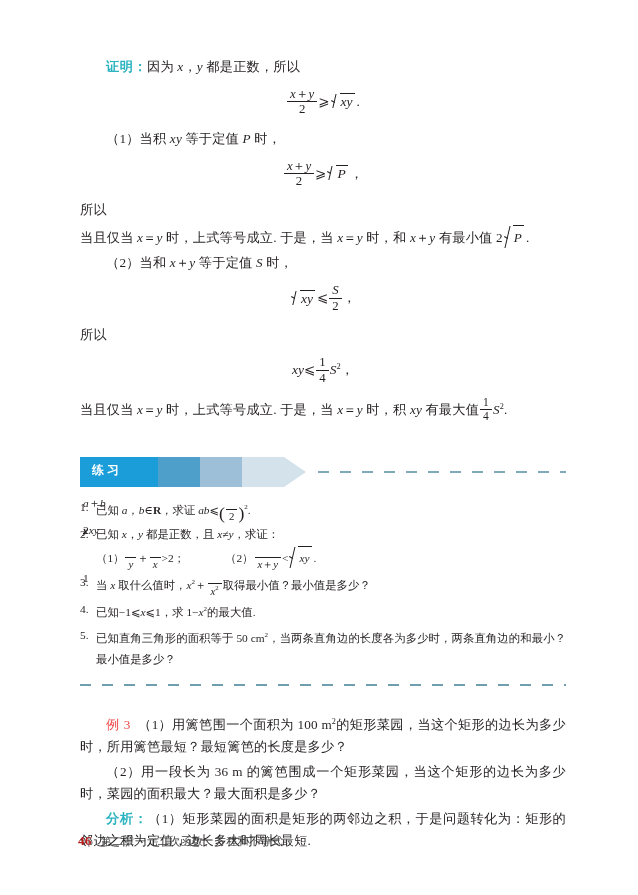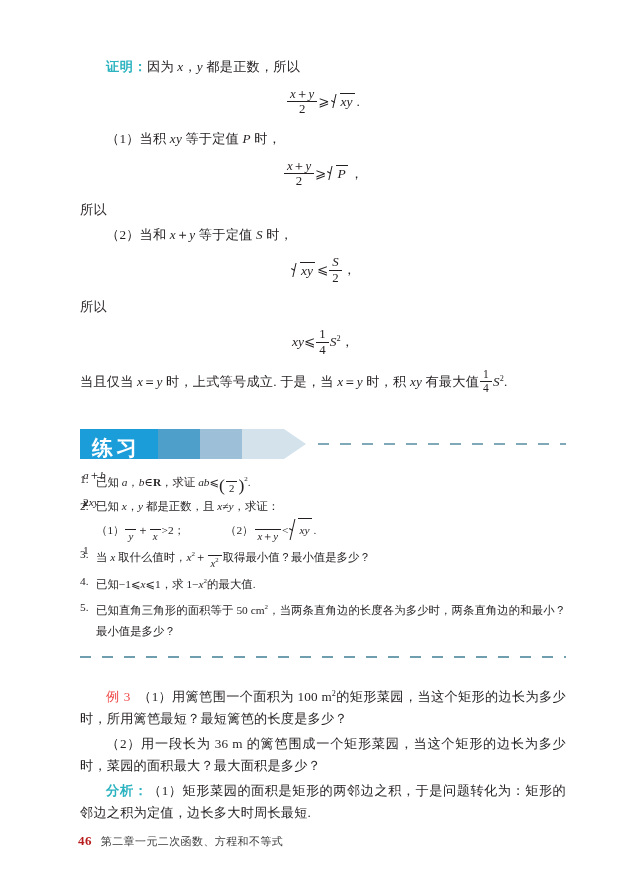--- a/index.html
+++ b/index.html
@@ -128,21 +128,21 @@
     position: absolute;
     left: 0;
     top: 0;
     height: 30px;
     width: 232px;
   }
   .banner-title {
     position: absolute;
     left: 12px;
     top: 5px;
-    font-size: 21px;
+    font-size: 12px;
     font-weight: bold;
     color: #ffffff;
     letter-spacing: 3px;
     font-family: "Liberation Sans", sans-serif;
     z-index: 3;
   }
   .banner-dashes {
     position: absolute;
     left: 238px;
     right: 0;
@@ -223,20 +223,23 @@
     <span>（1）当积&nbsp;<span class="m">xy</span>&nbsp;等于定值&nbsp;<span class="m">P</span>&nbsp;时，</span>
   </p>
 
   <div class="mathline">
     <span class="frac"><span class="num"><span class="m">x</span>＋<span class="m">y</span></span><span class="den">2</span></span><span class="mu">⩾</span><span class="sqrt"><span class="rad"><span class="m">P</span></span></span><span class="mu">，</span>
   </div>
 
   <p class="para">所以</p>
 
 
+  <p class="para">
+    当且仅当&nbsp;<span class="m">x</span>＝<span class="m">y</span>&nbsp;时，上式等号成立. 于是，当&nbsp;<span class="m">x</span>＝<span class="m">y</span>&nbsp;时，和&nbsp;<span class="m">x</span>＋<span class="m">y</span>&nbsp;有最小值&nbsp;2<span class="sqrt"><span class="rad"><span class="m">P</span></span></span>.
+  </p>
 
   <p class="para indent">
     （2）当和&nbsp;<span class="m">x</span>＋<span class="m">y</span>&nbsp;等于定值&nbsp;<span class="m">S</span>&nbsp;时，
   </p>
 
   <div class="mathline">
     <span class="sqrt"><span class="rad"><span class="m">xy</span></span></span><span class="mu">⩽</span><span class="frac"><span class="num"><span class="m">S</span></span><span class="den">2</span></span><span class="mu">，</span>
   </div>
 
   <p class="para">所以</p>

